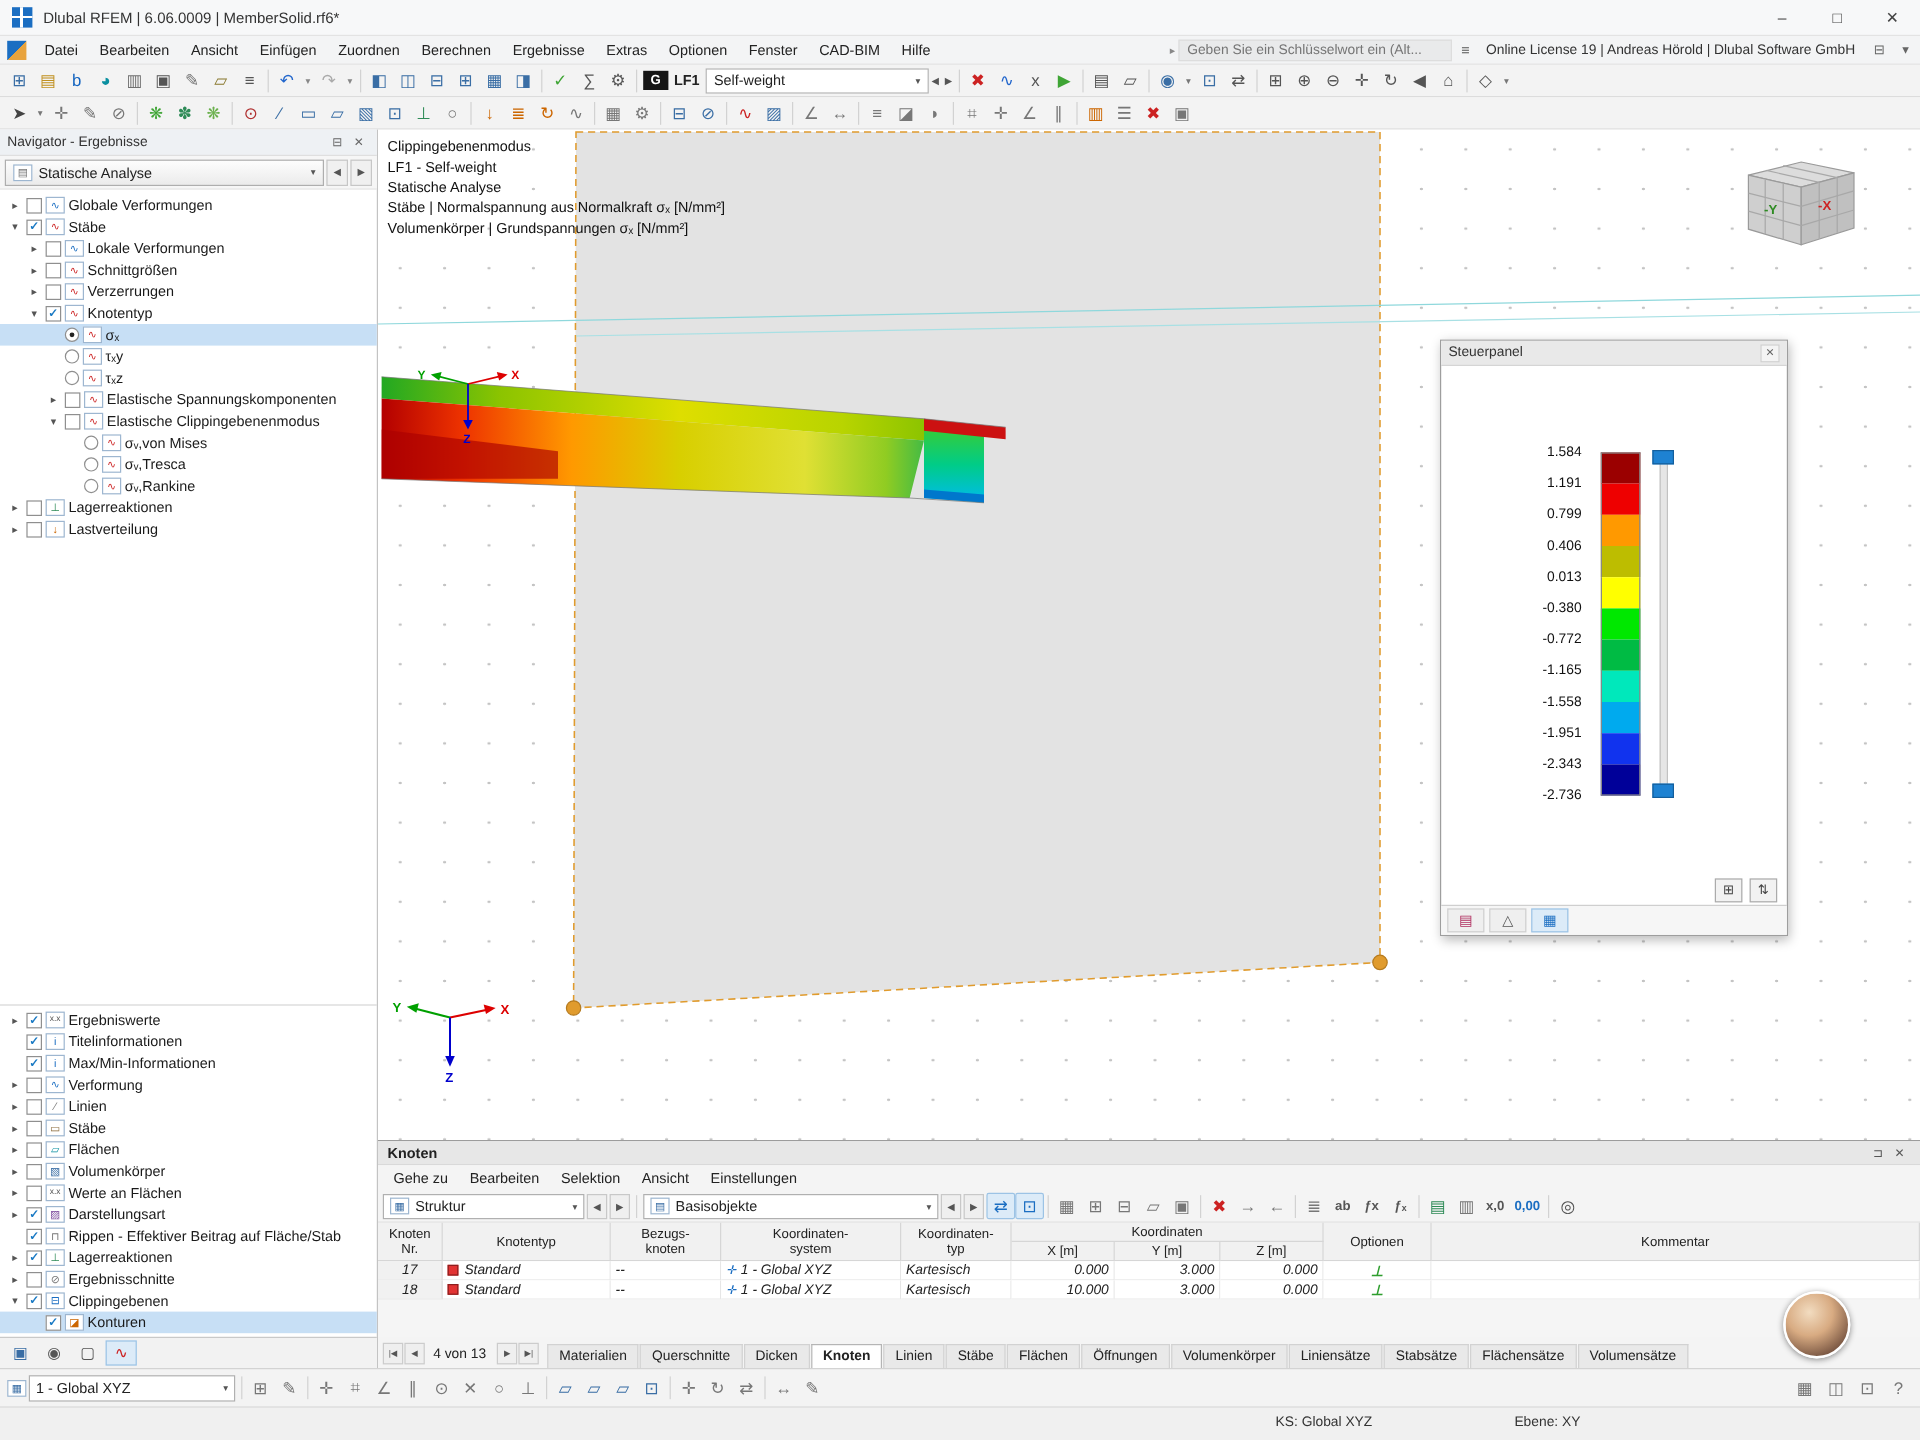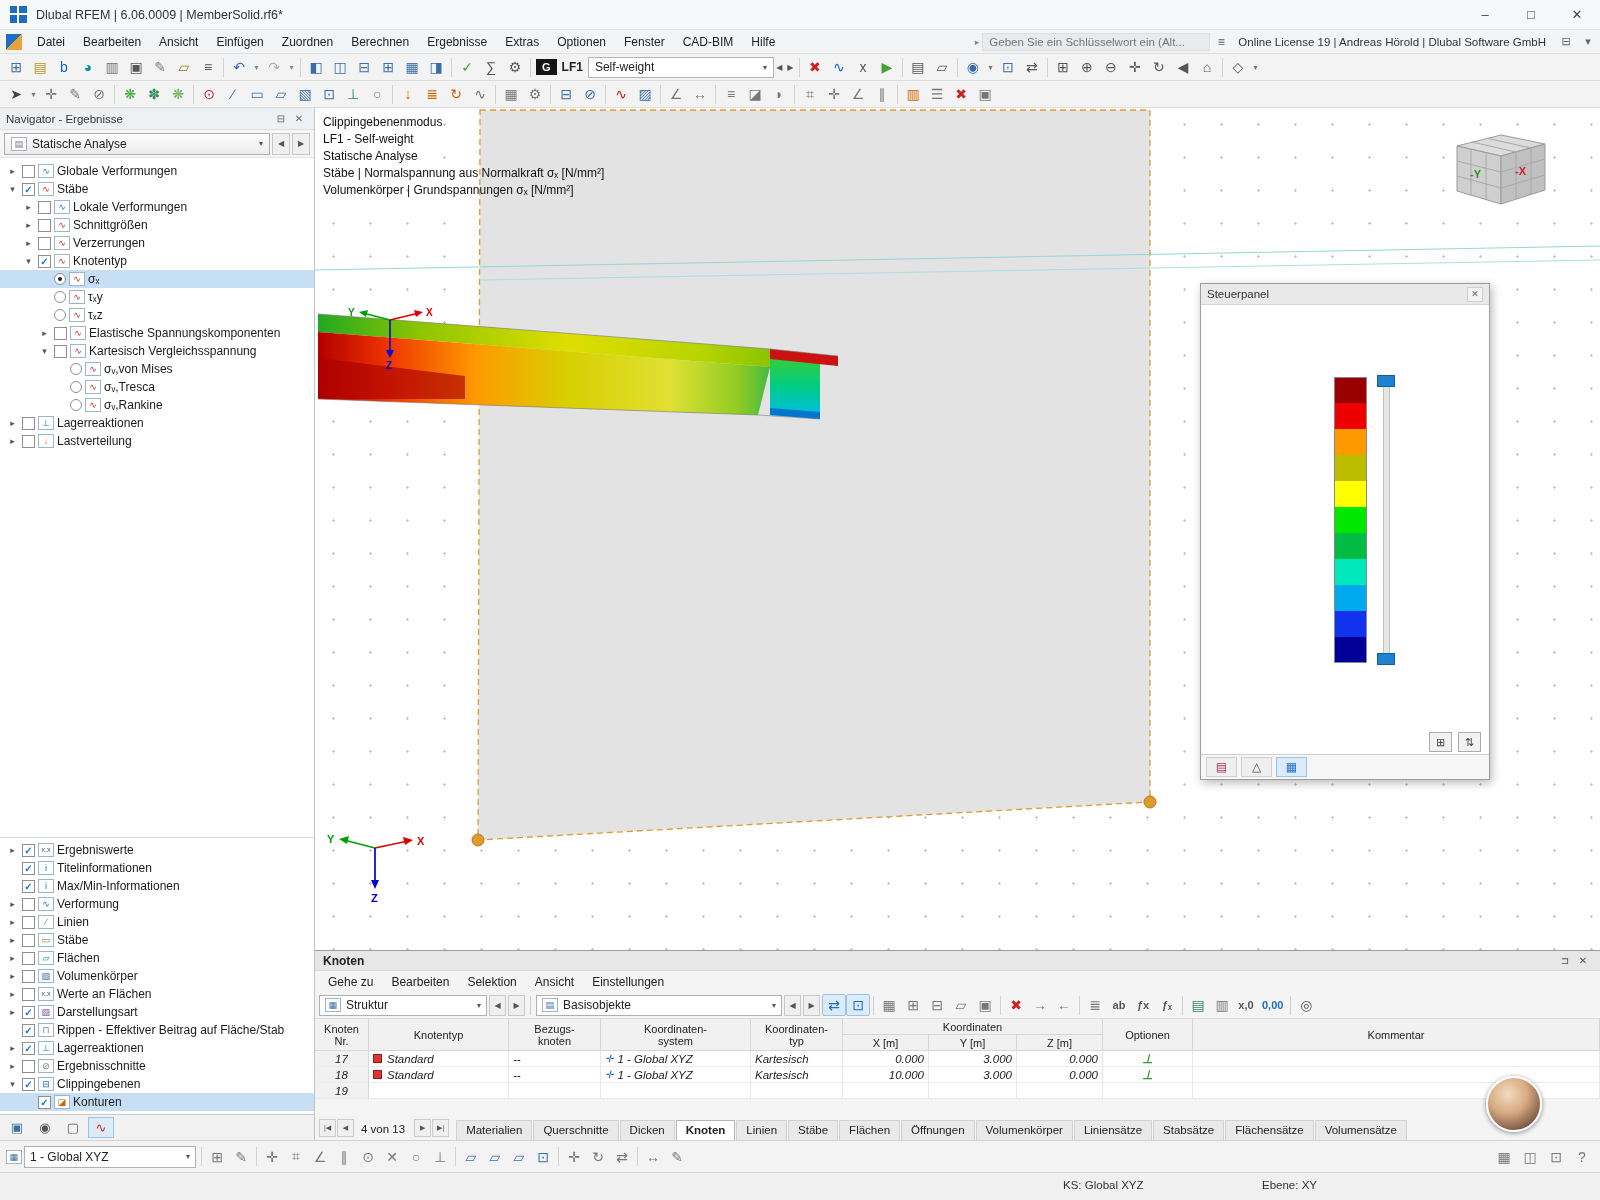--- a/index.html
+++ b/index.html
@@ -360,21 +360,21 @@
         <div class="trow" style="padding-left: 38px;">
           <div class="texp">▸</div>
           <div class="tcheck"></div>
           <div class="tico" style="color: rgb(204, 34, 34);">∿</div>
           <div class="tlabel">Elastische Spannungskomponenten</div>
         </div>
         <div class="trow" style="padding-left: 38px;">
           <div class="texp">▾</div>
           <div class="tcheck"></div>
           <div class="tico" style="color: rgb(204, 34, 34);">∿</div>
-          <div class="tlabel">Kartesisch Vergleichsspannung</div>
+          <div class="tlabel">Elastische Clippingebenenmodus</div>
         </div>
         <div class="trow" style="padding-left: 54px;">
           <div class="texp"></div>
           <div class="tradio"></div>
           <div class="tico" style="color: rgb(204, 34, 34);">∿</div>
           <div class="tlabel">σᵥ,von Mises</div>
         </div>
         <div class="trow" style="padding-left: 54px;">
           <div class="texp"></div>
           <div class="tradio"></div>
@@ -595,20 +595,34 @@
         <div>Volumenkörper | Grundspannungen σₓ [N/mm²]</div>
       </div>
   </div>
 
   <div class="steuerpanel">
     <div class="sptitle">
       <span>Steuerpanel</span>
       <span class="spclose">✕</span>
     </div>
     <div class="scalezone">
+      <div class="scvals" id="scale-values">
+          <div class="scval" style="top: 0px;">1.584</div>
+          <div class="scval" style="top: 26px;">1.191</div>
+          <div class="scval" style="top: 52px;">0.799</div>
+          <div class="scval" style="top: 78px;">0.406</div>
+          <div class="scval" style="top: 104px;">0.013</div>
+          <div class="scval" style="top: 130px;">-0.380</div>
+          <div class="scval" style="top: 156px;">-0.772</div>
+          <div class="scval" style="top: 182px;">-1.165</div>
+          <div class="scval" style="top: 208px;">-1.558</div>
+          <div class="scval" style="top: 234px;">-1.951</div>
+          <div class="scval" style="top: 260px;">-2.343</div>
+          <div class="scval" style="top: 286px;">-2.736</div>
+        </div>
       <div class="scpatches" id="scale-colors">
           <div class="scpatch" style="background: rgb(155, 0, 0);"></div>
           <div class="scpatch" style="background: rgb(238, 0, 0);"></div>
           <div class="scpatch" style="background: rgb(255, 153, 0);"></div>
           <div class="scpatch" style="background: rgb(189, 189, 0);"></div>
           <div class="scpatch" style="background: rgb(255, 255, 0);"></div>
           <div class="scpatch" style="background: rgb(0, 232, 0);"></div>
           <div class="scpatch" style="background: rgb(0, 187, 68);"></div>
           <div class="scpatch" style="background: rgb(0, 232, 187);"></div>
           <div class="scpatch" style="background: rgb(0, 170, 238);"></div>
@@ -744,32 +758,20 @@
             </div>
             <div class="kc">Kartesisch</div>
             <div class="kc num">10.000</div>
             <div class="kc num">3.000</div>
             <div class="kc num">0.000</div>
             <div class="kc">
               <div class="opticon">⊥</div>
             </div>
             <div class="kc"></div>
           </div>
-          <div class="krow">
-            <div class="kc nr">19</div>
-            <div class="kc"></div>
-            <div class="kc"></div>
-            <div class="kc"></div>
-            <div class="kc"></div>
-            <div class="kc num"></div>
-            <div class="kc num"></div>
-            <div class="kc num"></div>
-            <div class="kc"></div>
-            <div class="kc"></div>
-          </div>
         </div>
     </div>
     <div class="kpbottom">
       <div class="pgbtn">|◀</div>
       <div class="pgbtn">◀</div>
       <div class="kpage">4 von 13</div>
       <div class="pgbtn">▶</div>
       <div class="pgbtn">▶|</div>
       <div id="ktabs" style="display:flex;align-items:flex-end;margin-left:6px;">
           <div class="ktab">Materialien</div>

